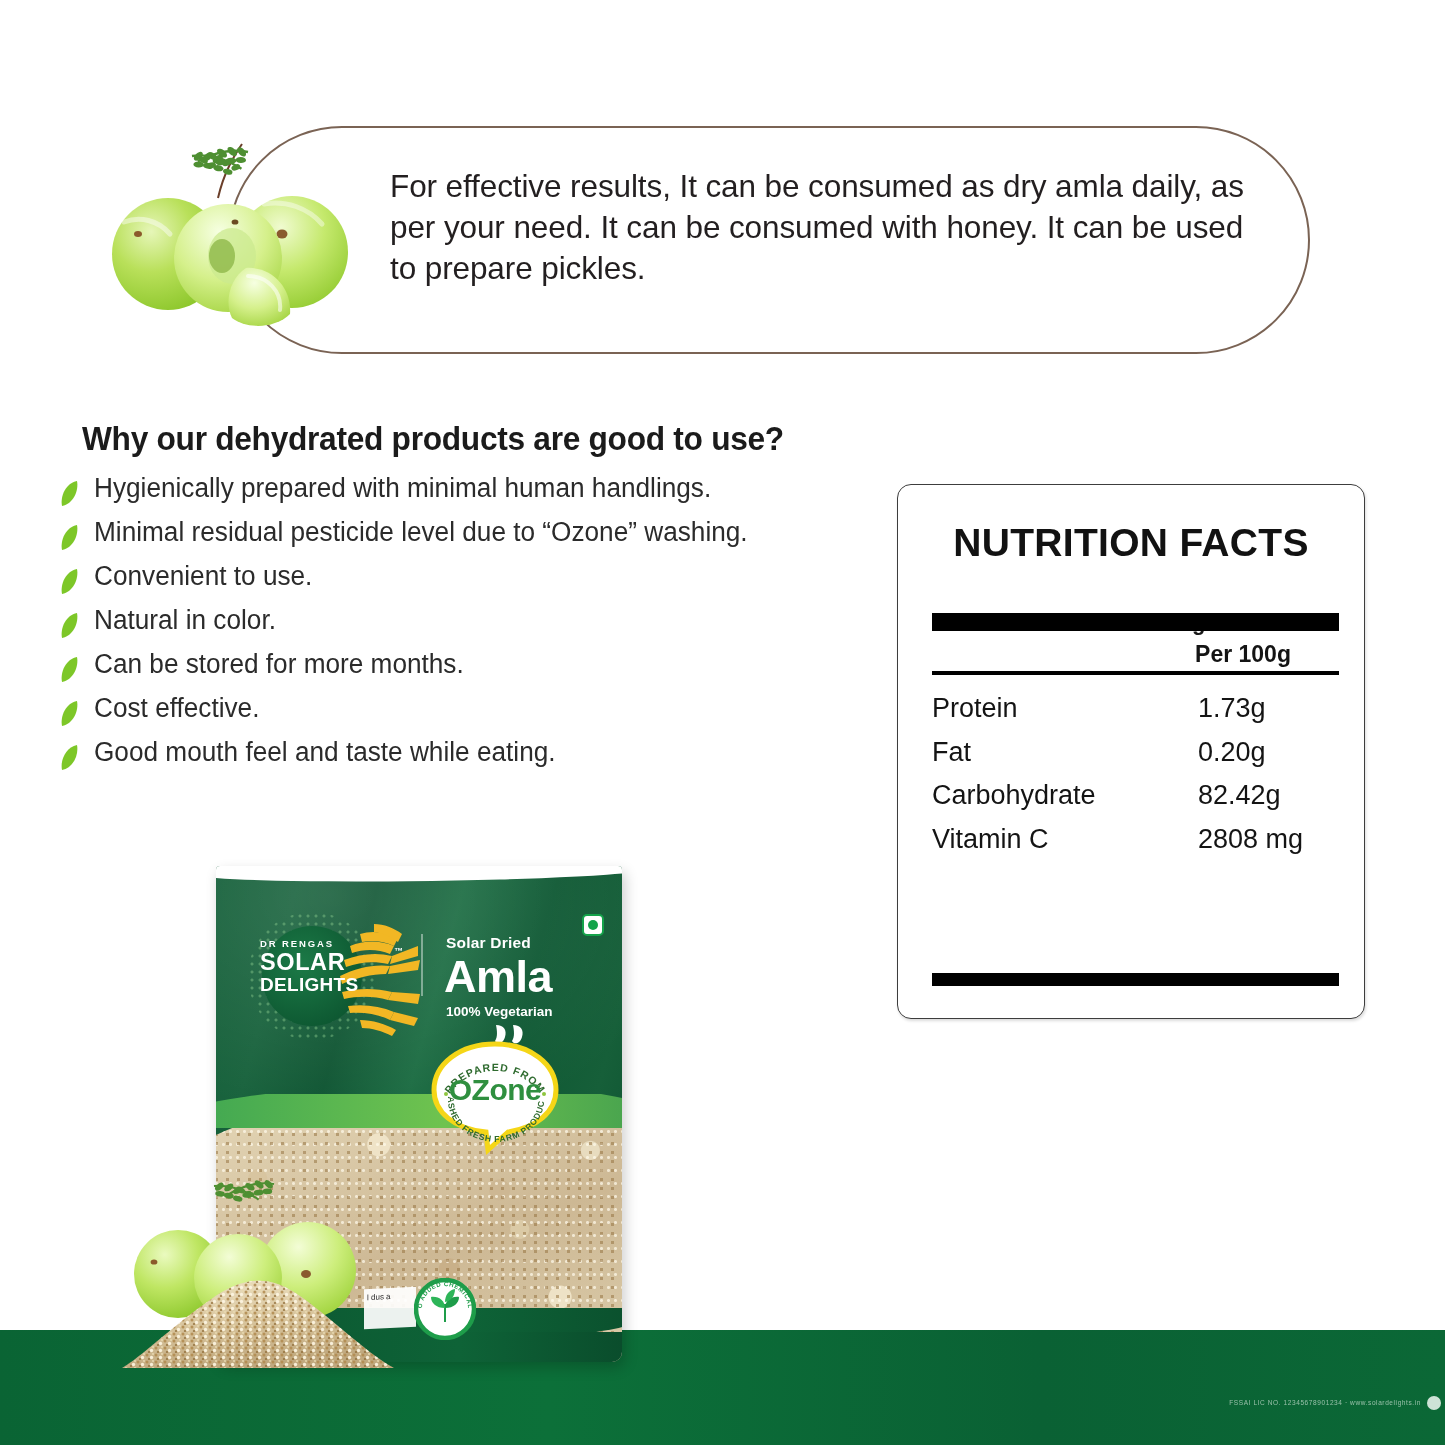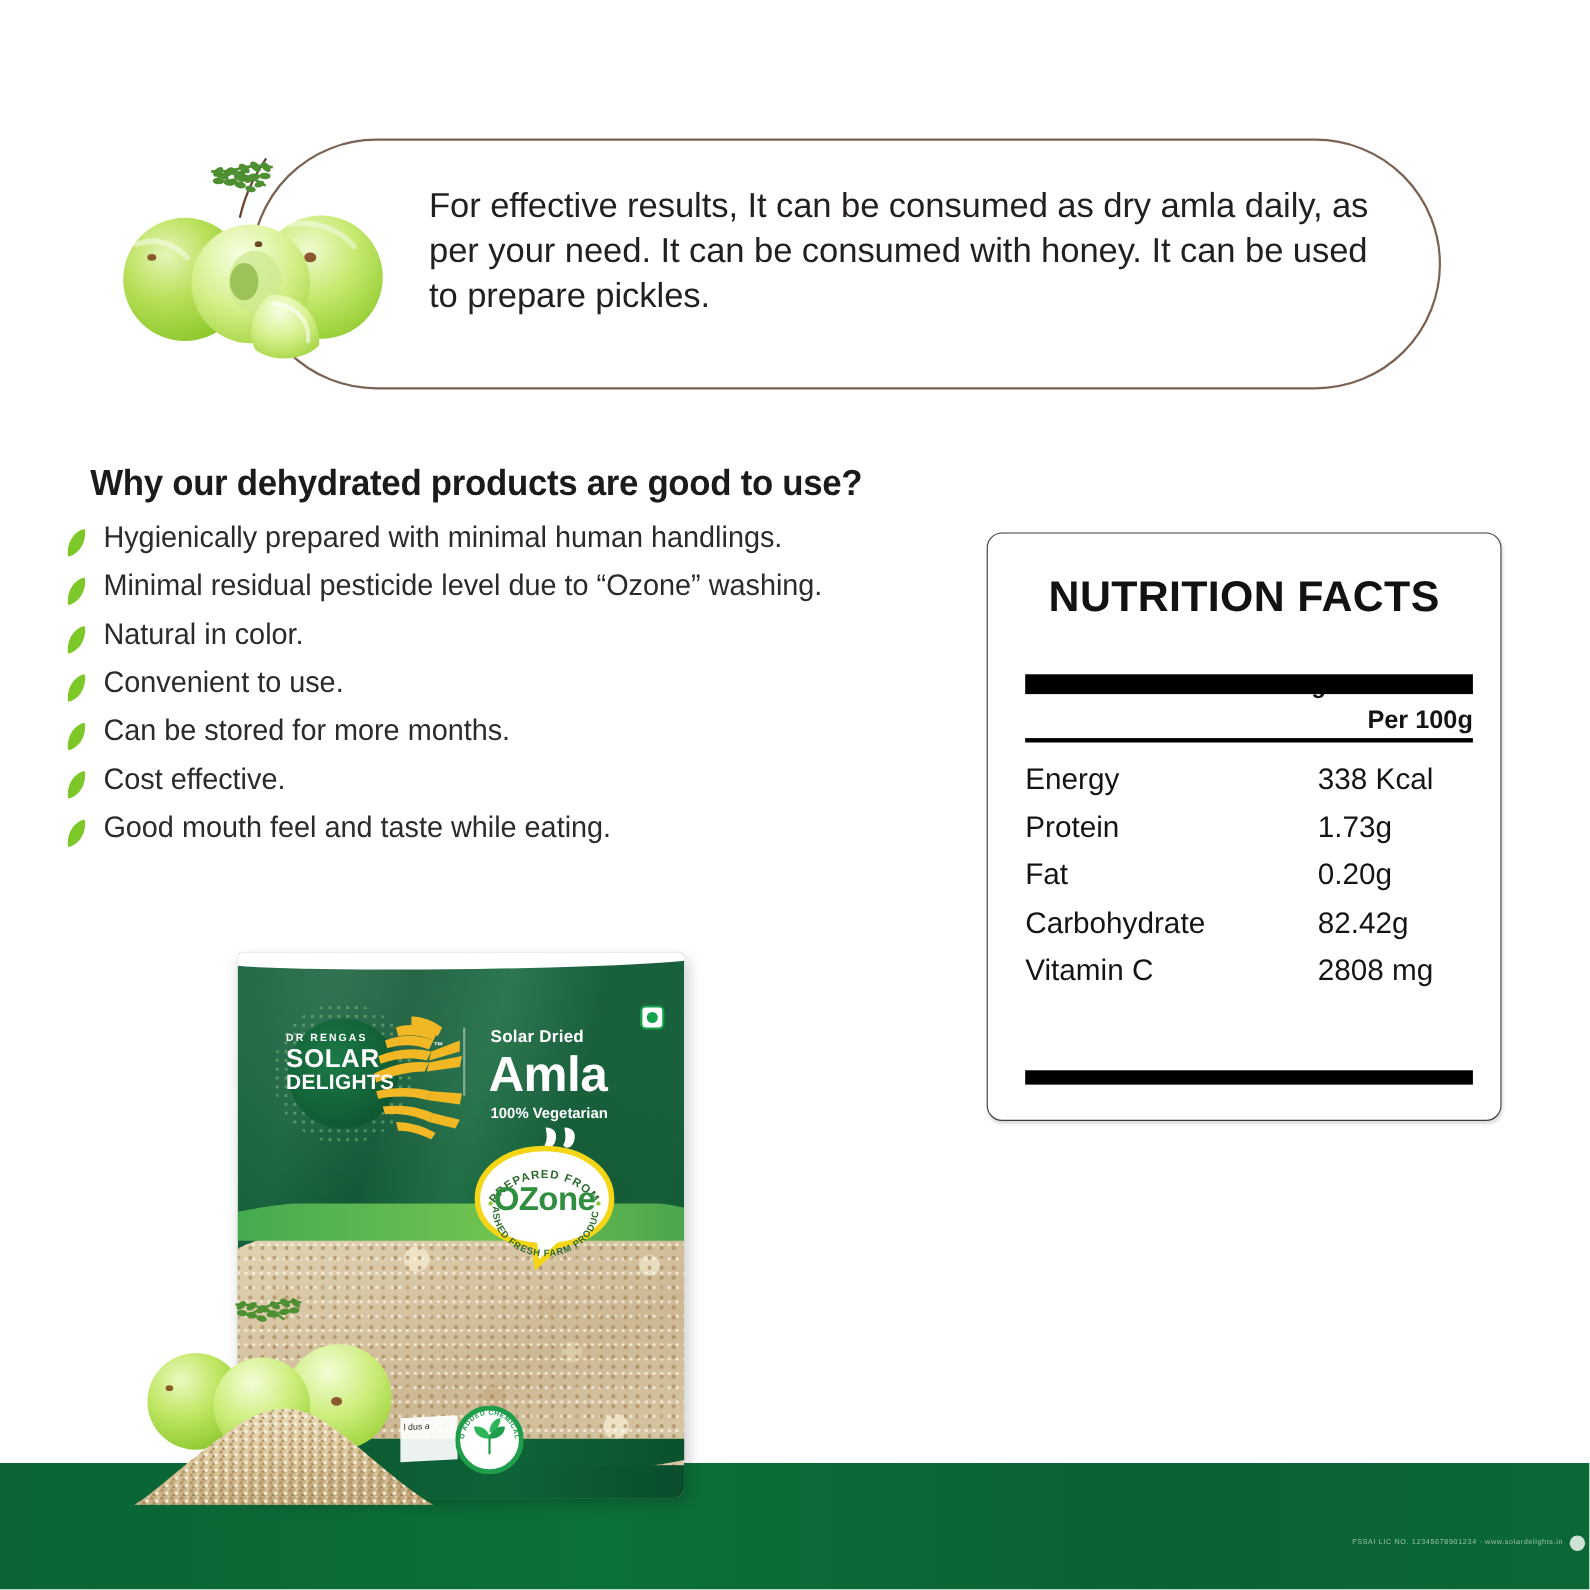--- a/index.html
+++ b/index.html
@@ -107,21 +107,21 @@
   #nf-bar-top {
     position: absolute;
     left: 34px; right: 25px; top: 128px;
     height: 18px;
     background: #000;
   }
   #nf-colhead {
     position: absolute;
     right: 25px; top: 156px;
     width: 200px;
-    text-align: right;
+    text-align: center;
     padding-left: 8px;
     font-size: 23px;
     color: #141414;
     font-weight: 600;
   }
   #nf-rule {
     position: absolute;
     left: 34px; right: 25px; top: 186px;
     height: 4px;
     background: #000;
@@ -499,29 +499,29 @@
         </svg>
     </span>
     <span class="benefit-label">Minimal residual pesticide level due to “Ozone” washing.</span>
   </div>
   <div class="benefit-row">
     <span class="leaf-bullet">
       <svg viewBox="0 0 22 30" width="22" height="30">
           <path d="M19 3 C21 13 15 26 4 28 C2 18 8 5 19 3 Z" fill="#7dc728"></path>
         </svg>
     </span>
-    <span class="benefit-label">Natural in color.</span>
+    <span class="benefit-label">Convenient to use.</span>
   </div>
   <div class="benefit-row">
     <span class="leaf-bullet">
       <svg viewBox="0 0 22 30" width="22" height="30">
           <path d="M19 3 C21 13 15 26 4 28 C2 18 8 5 19 3 Z" fill="#7dc728"></path>
         </svg>
     </span>
-    <span class="benefit-label">Convenient to use.</span>
+    <span class="benefit-label">Natural in color.</span>
   </div>
   <div class="benefit-row">
     <span class="leaf-bullet">
       <svg viewBox="0 0 22 30" width="22" height="30">
           <path d="M19 3 C21 13 15 26 4 28 C2 18 8 5 19 3 Z" fill="#7dc728"></path>
         </svg>
     </span>
     <span class="benefit-label">Can be stored for more months.</span>
   </div>
   <div class="benefit-row">
@@ -542,24 +542,20 @@
   </div>
 </div>
 
 <div id="nutrition-panel">
   <div id="nf-title">NUTRITION FACTS</div>
   <div id="nf-subtitle">Amount Per 100gms</div>
   <div id="nf-bar-top"></div>
   <div id="nf-colhead">Per 100g</div>
   <div id="nf-rule"></div>
   <div id="nf-rows">
-    <div class="nf-row">
-      <span class="nf-name">Energy</span>
-      <span class="nf-value">338 Kcal</span>
-    </div>
     <div class="nf-row">
       <span class="nf-name">Protein</span>
       <span class="nf-value">1.73g</span>
     </div>
     <div class="nf-row">
       <span class="nf-name">Fat</span>
       <span class="nf-value">0.20g</span>
     </div>
     <div class="nf-row">
       <span class="nf-name">Carbohydrate</span>

